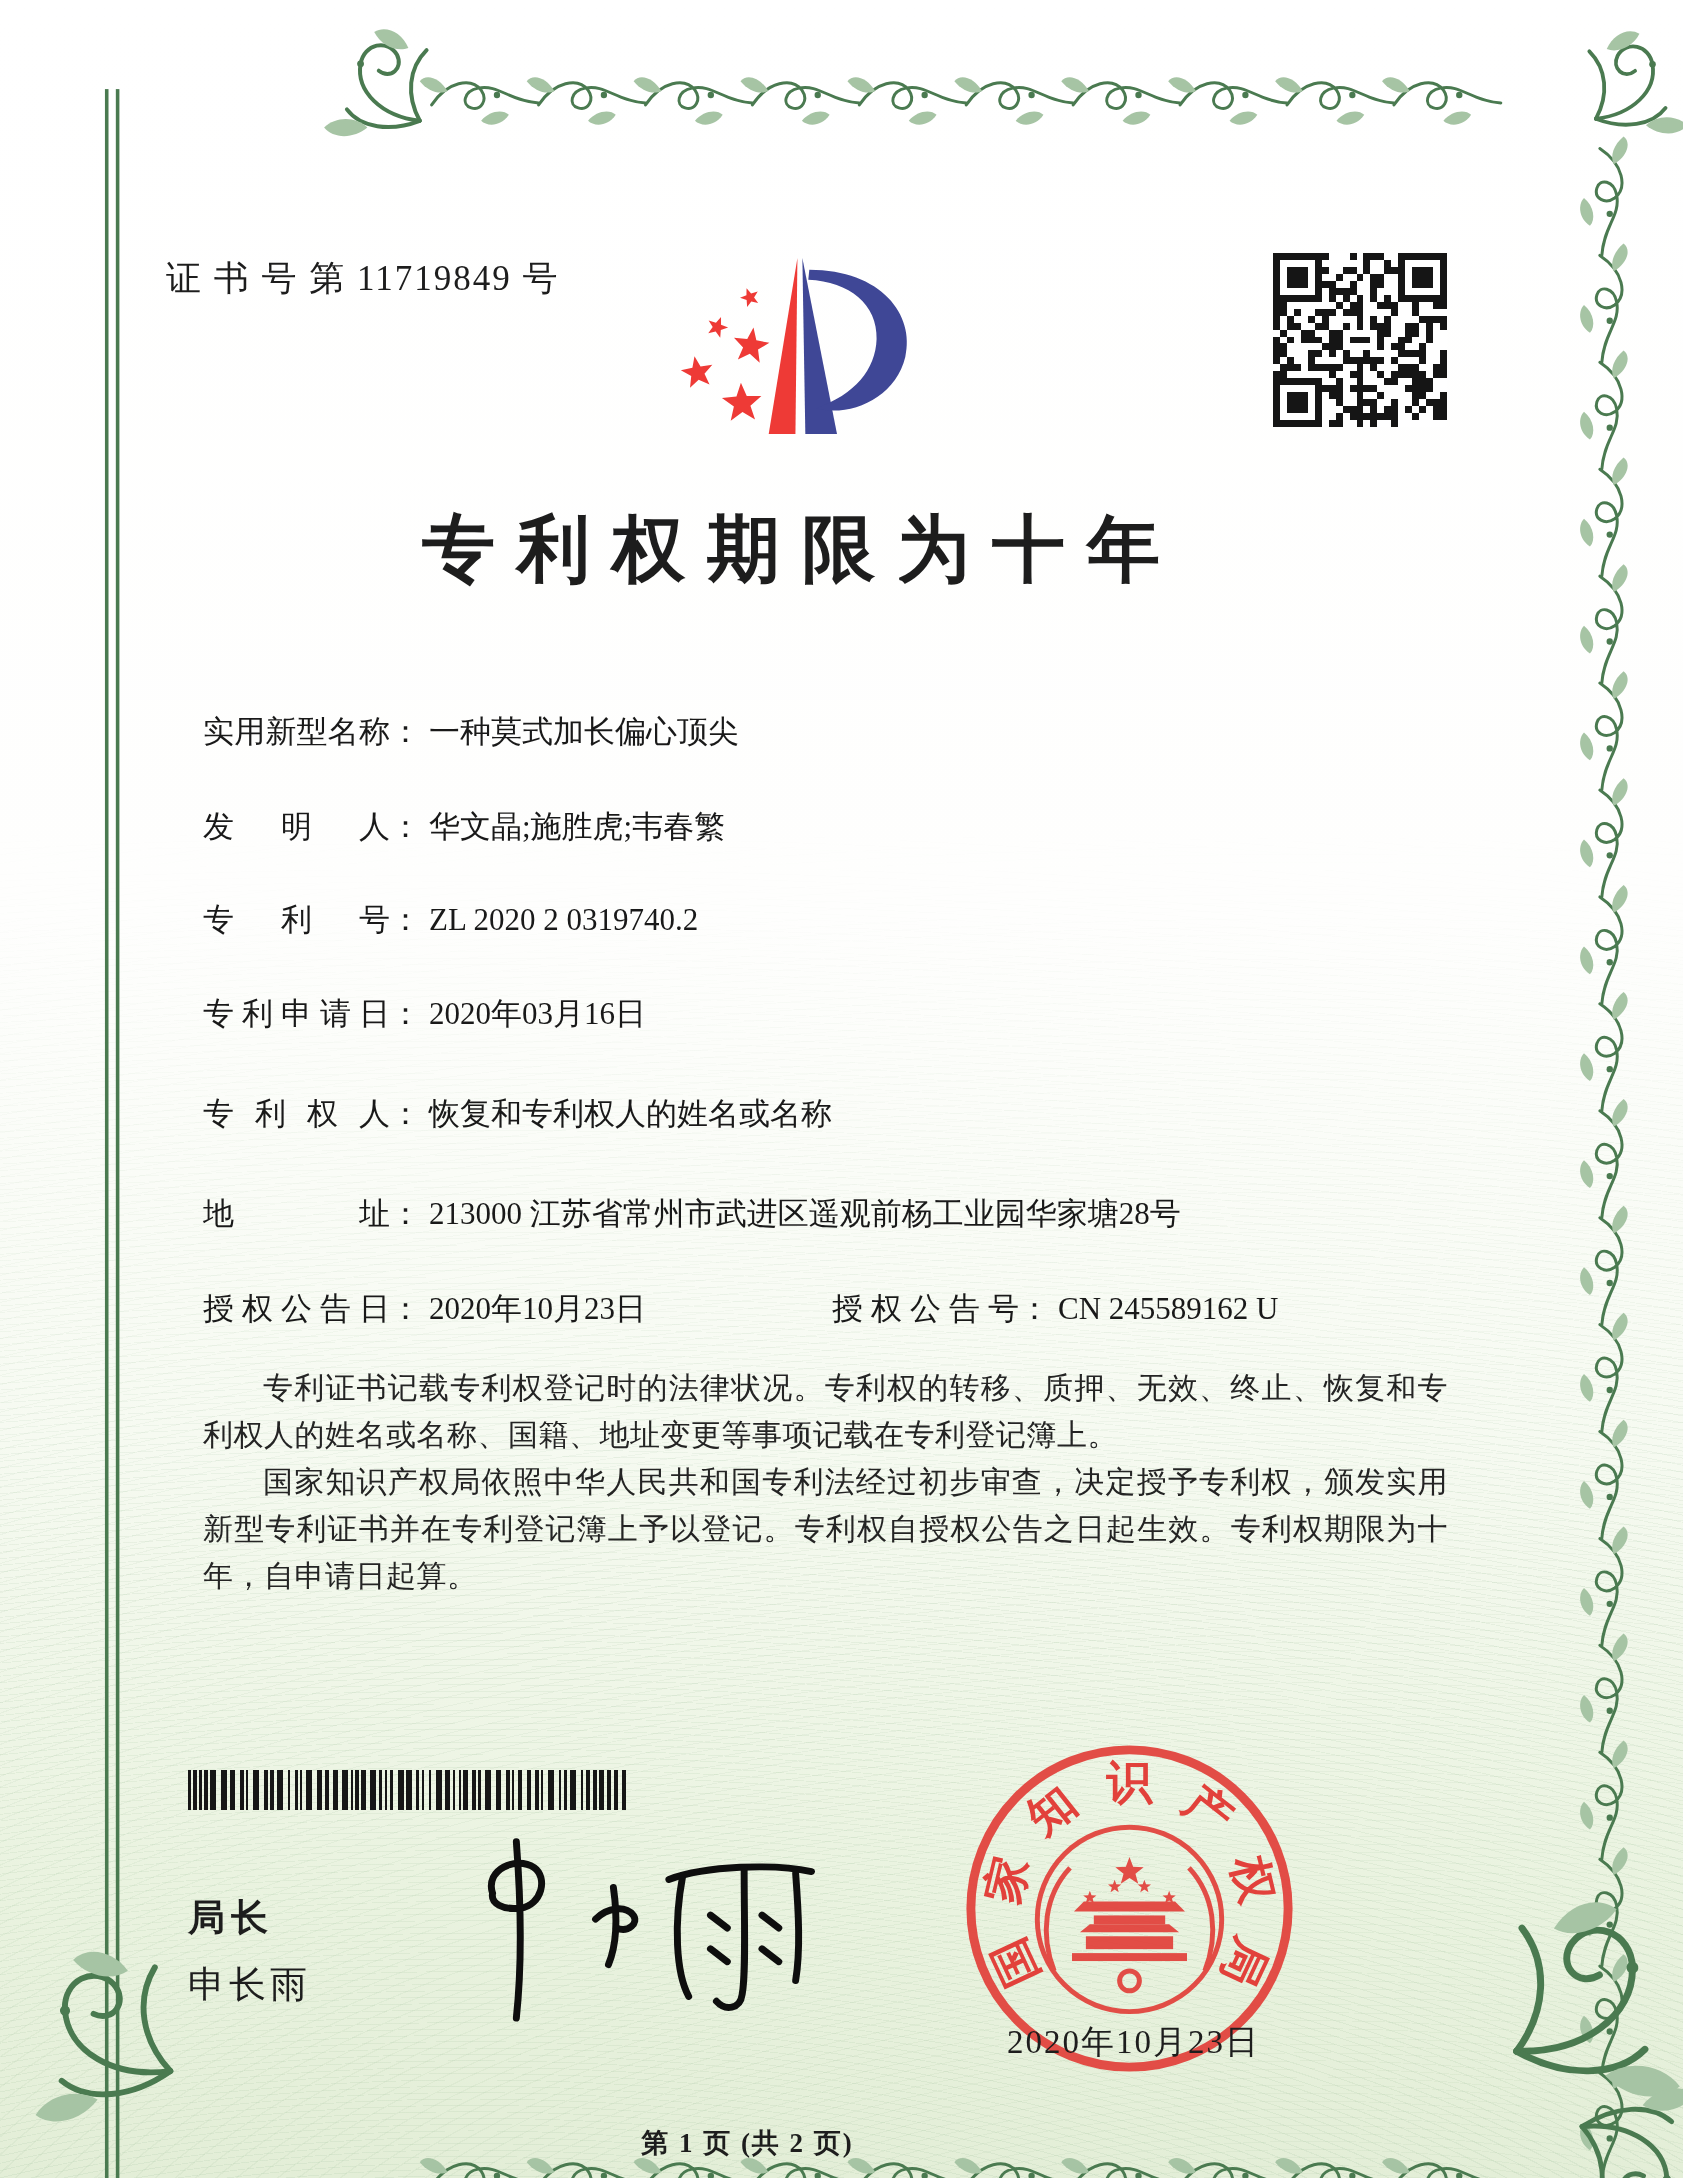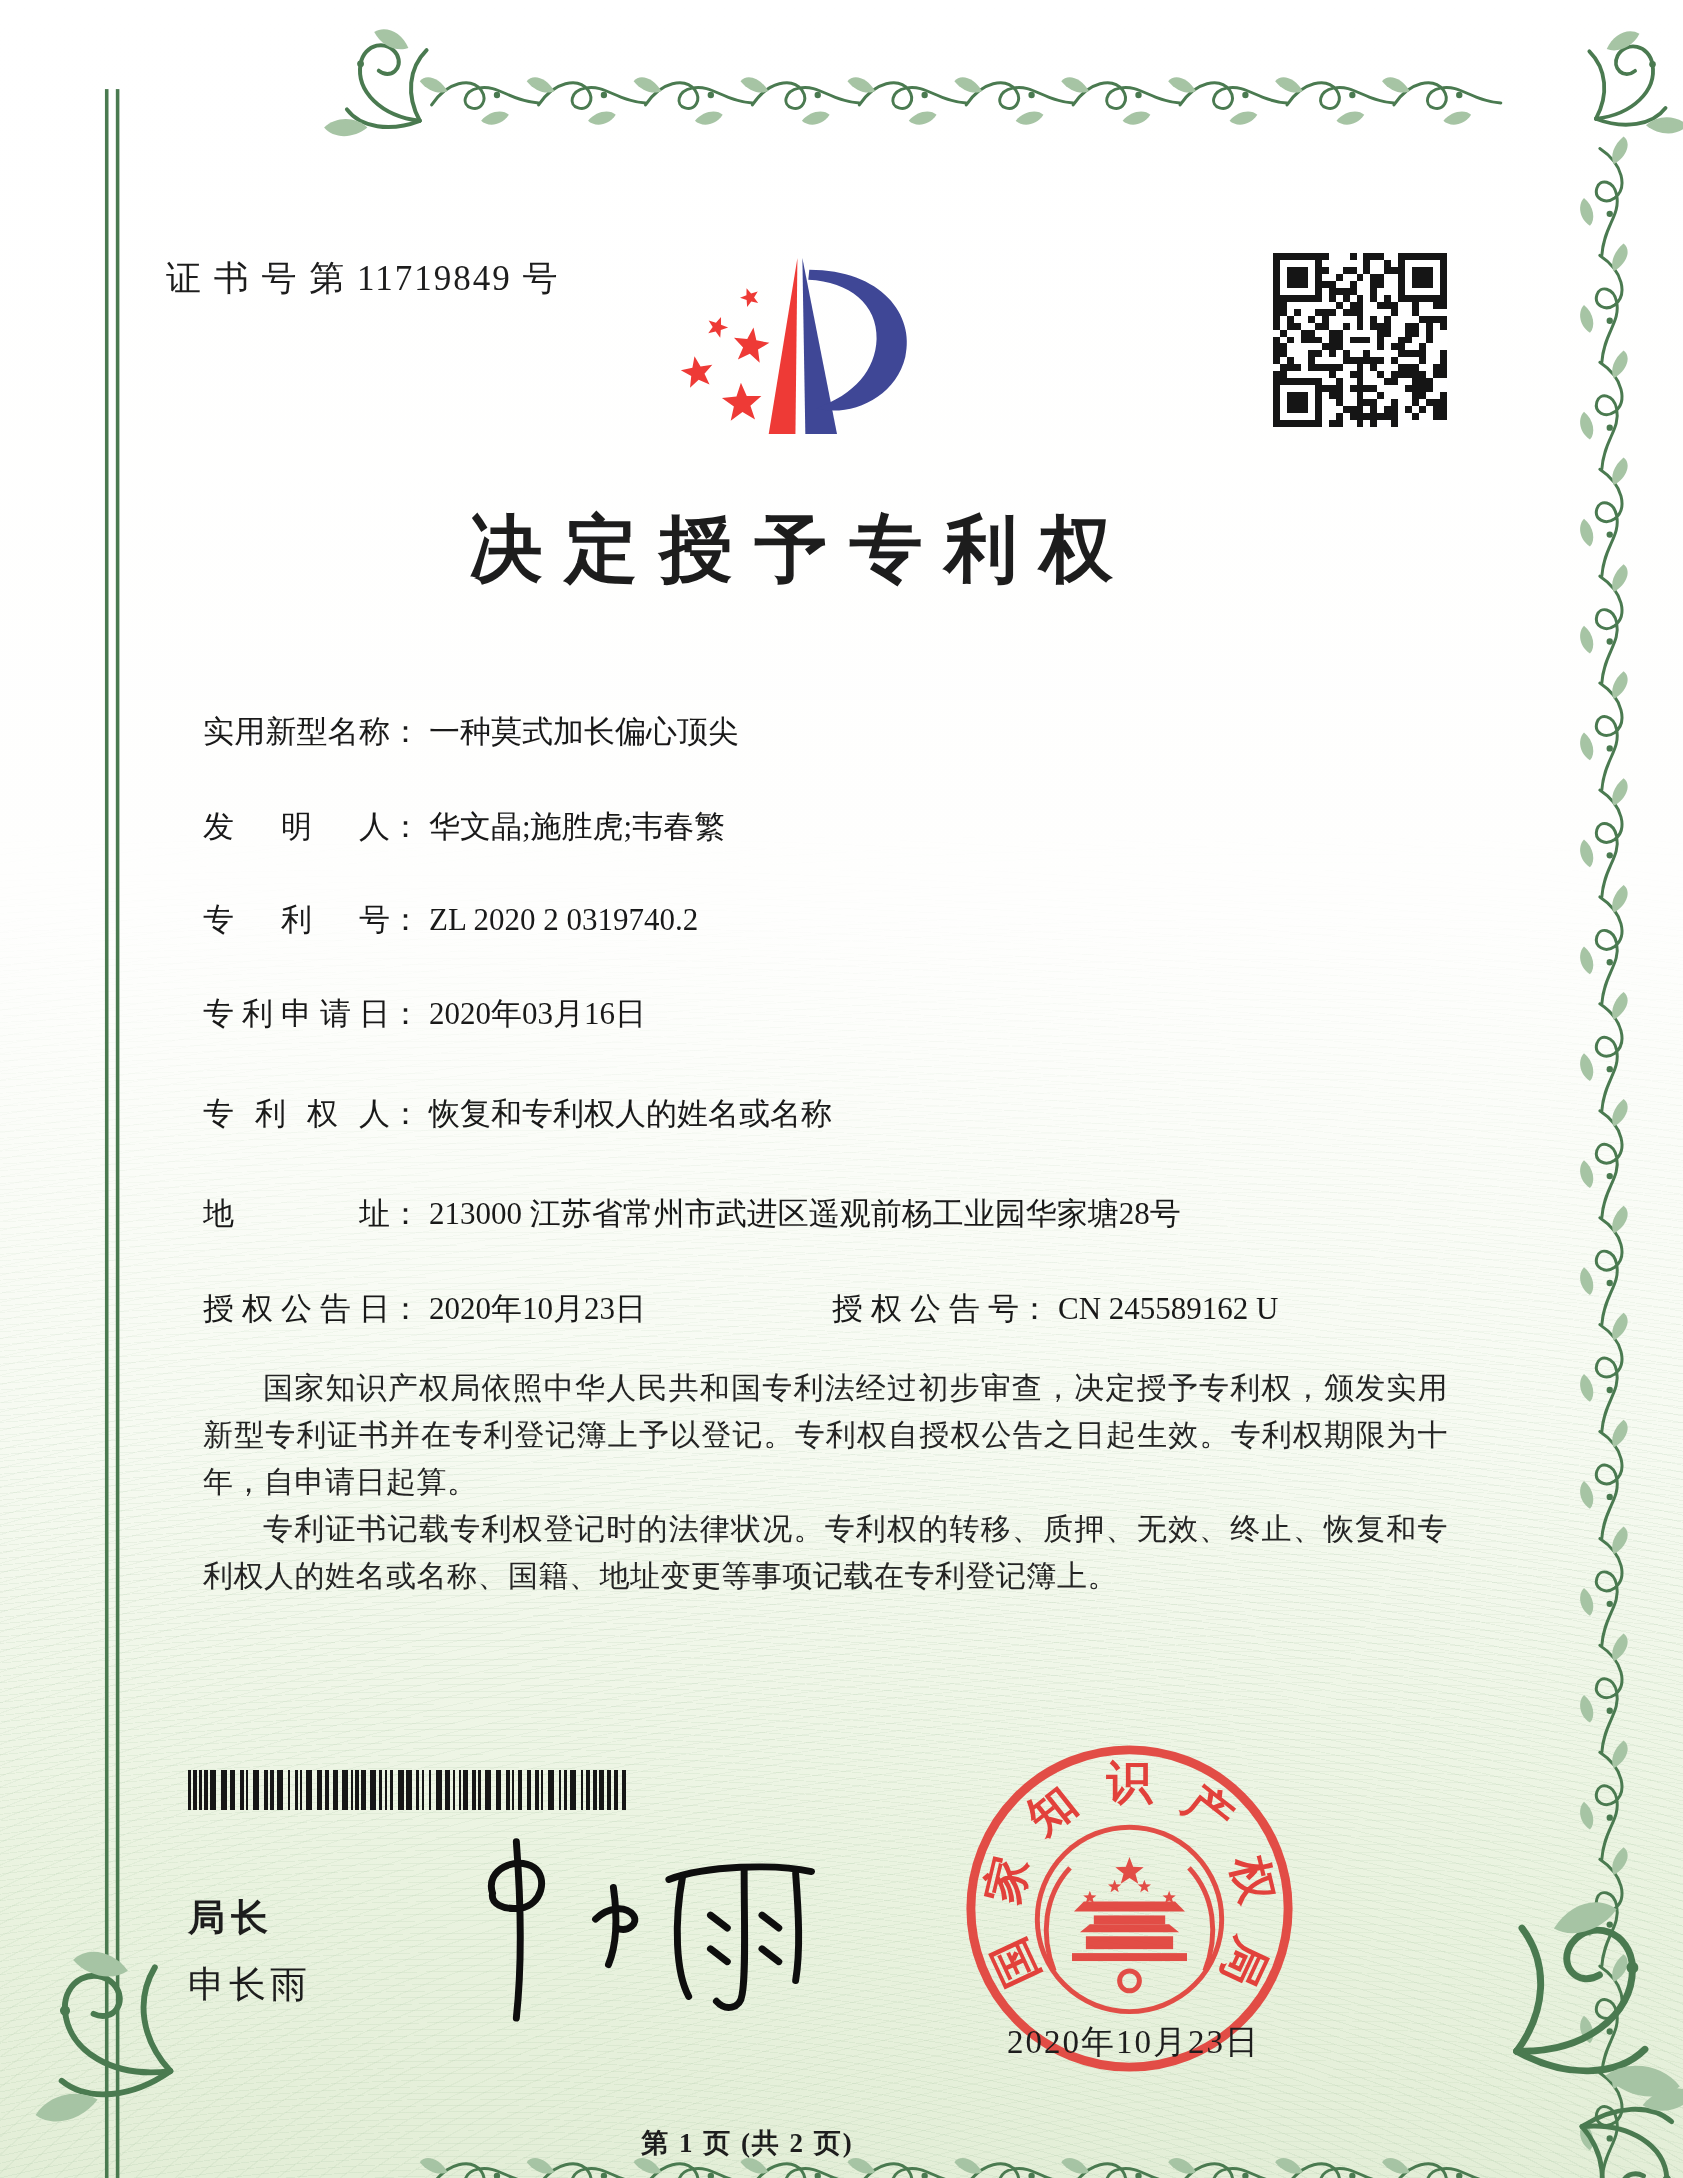--- a/index.html
+++ b/index.html
@@ -458,21 +458,21 @@
         <rect x="23" y="23" width="1" height="1"></rect>
         <rect x="24" y="23" width="1" height="1"></rect>
         <rect x="8" y="24" width="1" height="1"></rect>
         <rect x="9" y="24" width="1" height="1"></rect>
         <rect x="12" y="24" width="1" height="1"></rect>
         <rect x="14" y="24" width="1" height="1"></rect>
         <rect x="17" y="24" width="1" height="1"></rect>
       </g>
   </svg>
 
-  <div class="title">决定授予专利权</div>
+  <div class="title">专利权期限为十年</div>
 
   <div class="field" style="top:711px">
     <span class="lbl j">
         <span>实</span>
         <span>用</span>
         <span>新</span>
         <span>型</span>
         <span>名</span>
         <span>称</span>
       </span><span>：</span><span class="val">一种莫式加长偏心顶尖</span>
@@ -527,22 +527,22 @@
           <span>授</span>
           <span>权</span>
           <span>公</span>
           <span>告</span>
           <span>号</span>
         </span><span>：</span><span class="val">CN 245589162 U</span>
     </span>
   </div>
 
   <div class="paras">
+    <p>专利证书记载专利权登记时的法律状况。专利权的转移、质押、无效、终止、恢复和专利权人的姓名或名称、国籍、地址变更等事项记载在专利登记簿上。</p>
     <p>国家知识产权局依照中华人民共和国专利法经过初步审查，决定授予专利权，颁发实用新型专利证书并在专利登记簿上予以登记。专利权自授权公告之日起生效。专利权期限为十年，自申请日起算。</p>
-    <p>专利证书记载专利权登记时的法律状况。专利权的转移、质押、无效、终止、恢复和专利权人的姓名或名称、国籍、地址变更等事项记载在专利登记簿上。</p>
   </div>
 
   <div class="barcode" id="barcode">
       <div style="width: 3px; margin-right: 2px;"></div>
       <div style="width: 4px; margin-right: 2px;"></div>
       <div style="width: 3px; margin-right: 2px;"></div>
       <div style="width: 4px; margin-right: 2px;"></div>
       <div style="width: 6px; margin-right: 5px;"></div>
       <div style="width: 6px; margin-right: 3px;"></div>
       <div style="width: 5px; margin-right: 5px;"></div>

